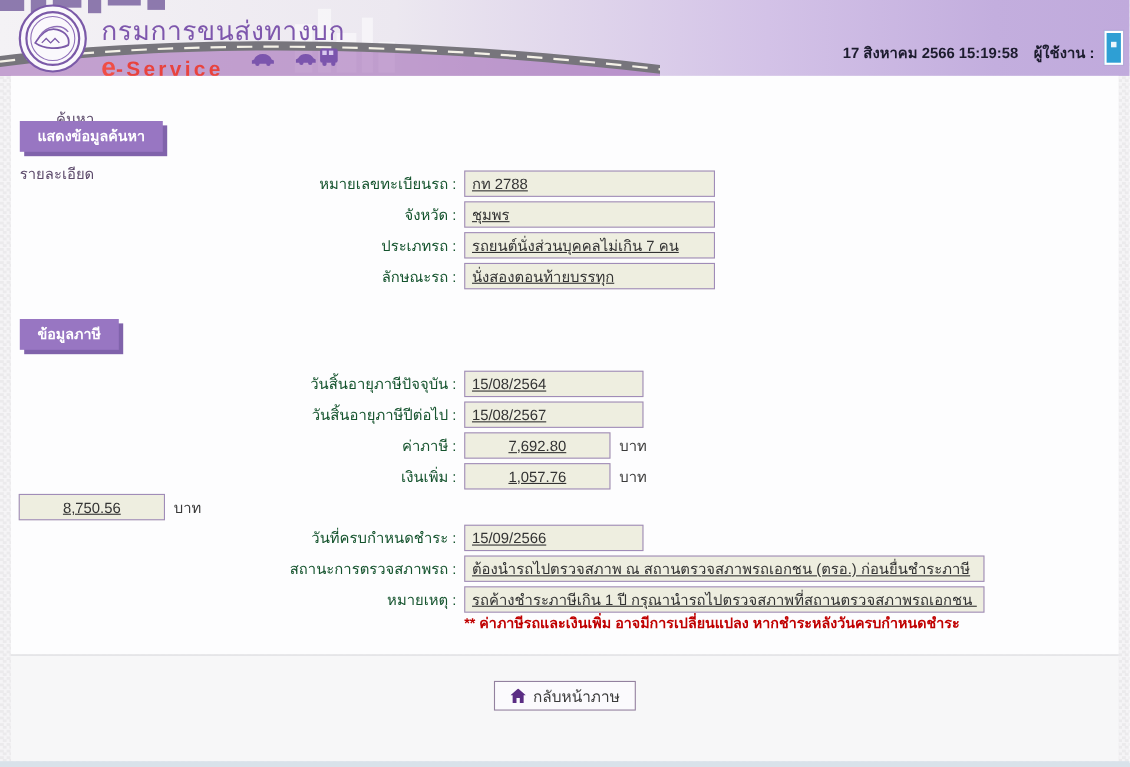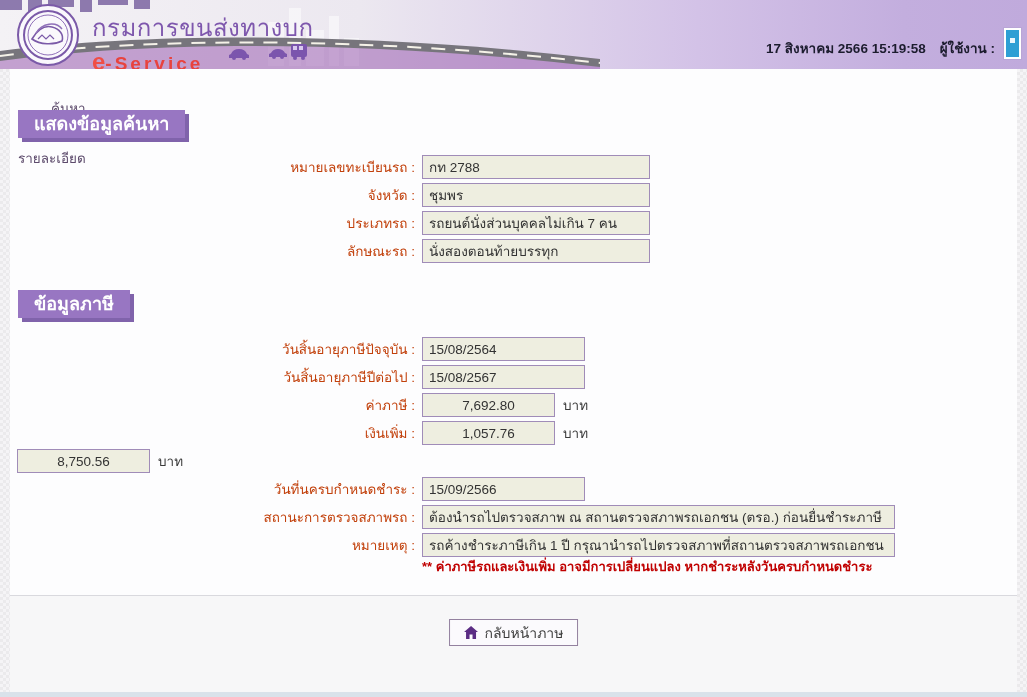--- a/index.html
+++ b/index.html
@@ -43,35 +43,35 @@
     background:#2e9fd4; border:2px solid #ffffff; box-shadow:0 0 0 1px #b9a5d6;
   }
   .mini-panel::after { content:""; position:absolute; left:4px; top:8px; width:5px; height:5px; background:#eaf6fc; }
 
   
   .canvas { position:absolute; left:10px; top:69px; width:1007px; height:526px; background:#fdfdfe; }
   .breadcrumb { position:absolute; left:8px; top:28px; font-size:13.5px; color:#5c4a6b; display:flex; align-items:flex-end; gap:7px;flex-direction:column; }
   .bc-arrow { color:#9b6fc0; font-size:12px; }
   .sec-title {
     position:absolute; left:8px; height:28px; padding:0 16px; line-height:28px;
-    background:#9876c2; color:#ffffff; font-weight:bold; font-size:18px;
+    background:#9876c2; color:#ffffff; font-weight:bold; font-size:13px;
     box-shadow:4px 4px 0 #8063ab;
   }
   .sec-title.first { top:41px; }
   .sec-title.second { top:221px; }
 
   .rows { position:absolute; left:0; width:1007px; }
   .rows.vehicle { top:86px; }
   .rows.tax { top:268px; }
   .frow { display:flex; align-items:center; height:24px; margin-bottom:4px; }
-  .flabel { width:405px; text-align:right; font-size:13.5px; color:#c2410c; flex:0 0 405px; }
+  .flabel { width:405px; text-align:right; font-size:13.5px; color:#14532d; flex:0 0 405px; }
   .fctl { margin-left:7px; display:flex; align-items:center; }
   input.fld {
     height:24px; border:1px solid #a08cb8; background:#eeeee0; color:#333;
-    font-family:"Liberation Sans","DejaVu Sans",sans-serif; font-size:13.5px; padding:0 6px; outline:none;
+    font-family:"Liberation Sans","DejaVu Sans",sans-serif; font-size:13.5px; padding:0 6px; outline:none;text-decoration:underline;
   }
   .w-lg { width:228px; }
   .w-md { width:163px; }
   .w-money { width:133px; text-align:center; }
   .w-xl { width:473px; }
   .unit { margin-left:8px; font-size:13.5px; color:#3a3a3a; }
   .note { position:absolute; left:412px; top:487px; font-size:13px; color:#c00000; font-weight:bold;text-align:center; }
 
   
   .footer { position:absolute; left:10px; top:595px; width:1007px; height:97px; background:#f7f7f8; border-top:1px solid #d9d9de; }
@@ -207,21 +207,21 @@
           <span class="unit">บาท</span>
         </div>
       </div>
       <div class="frow">
         <div class="fctl">
           <input class="fld w-money" readonly="" value="8,750.56" style="">
           <span class="unit">บาท</span>
         </div>
       </div>
       <div class="frow">
-        <div class="flabel">วันที่นครบกำหนดชำระ :</div>
+        <div class="flabel">วันที่ครบกำหนดชำระ :</div>
         <div class="fctl">
             <input class="fld w-md" readonly="" value="15/09/2566" style="">
           </div>
       </div>
       <div class="frow">
         <div class="flabel">สถานะการตรวจสภาพรถ :</div>
         <div class="fctl">
             <input class="fld w-xl" readonly="" value="ต้องนำรถไปตรวจสภาพ ณ สถานตรวจสภาพรถเอกชน (ตรอ.) ก่อนยื่นชำระภาษี" style="">
           </div>
       </div>

